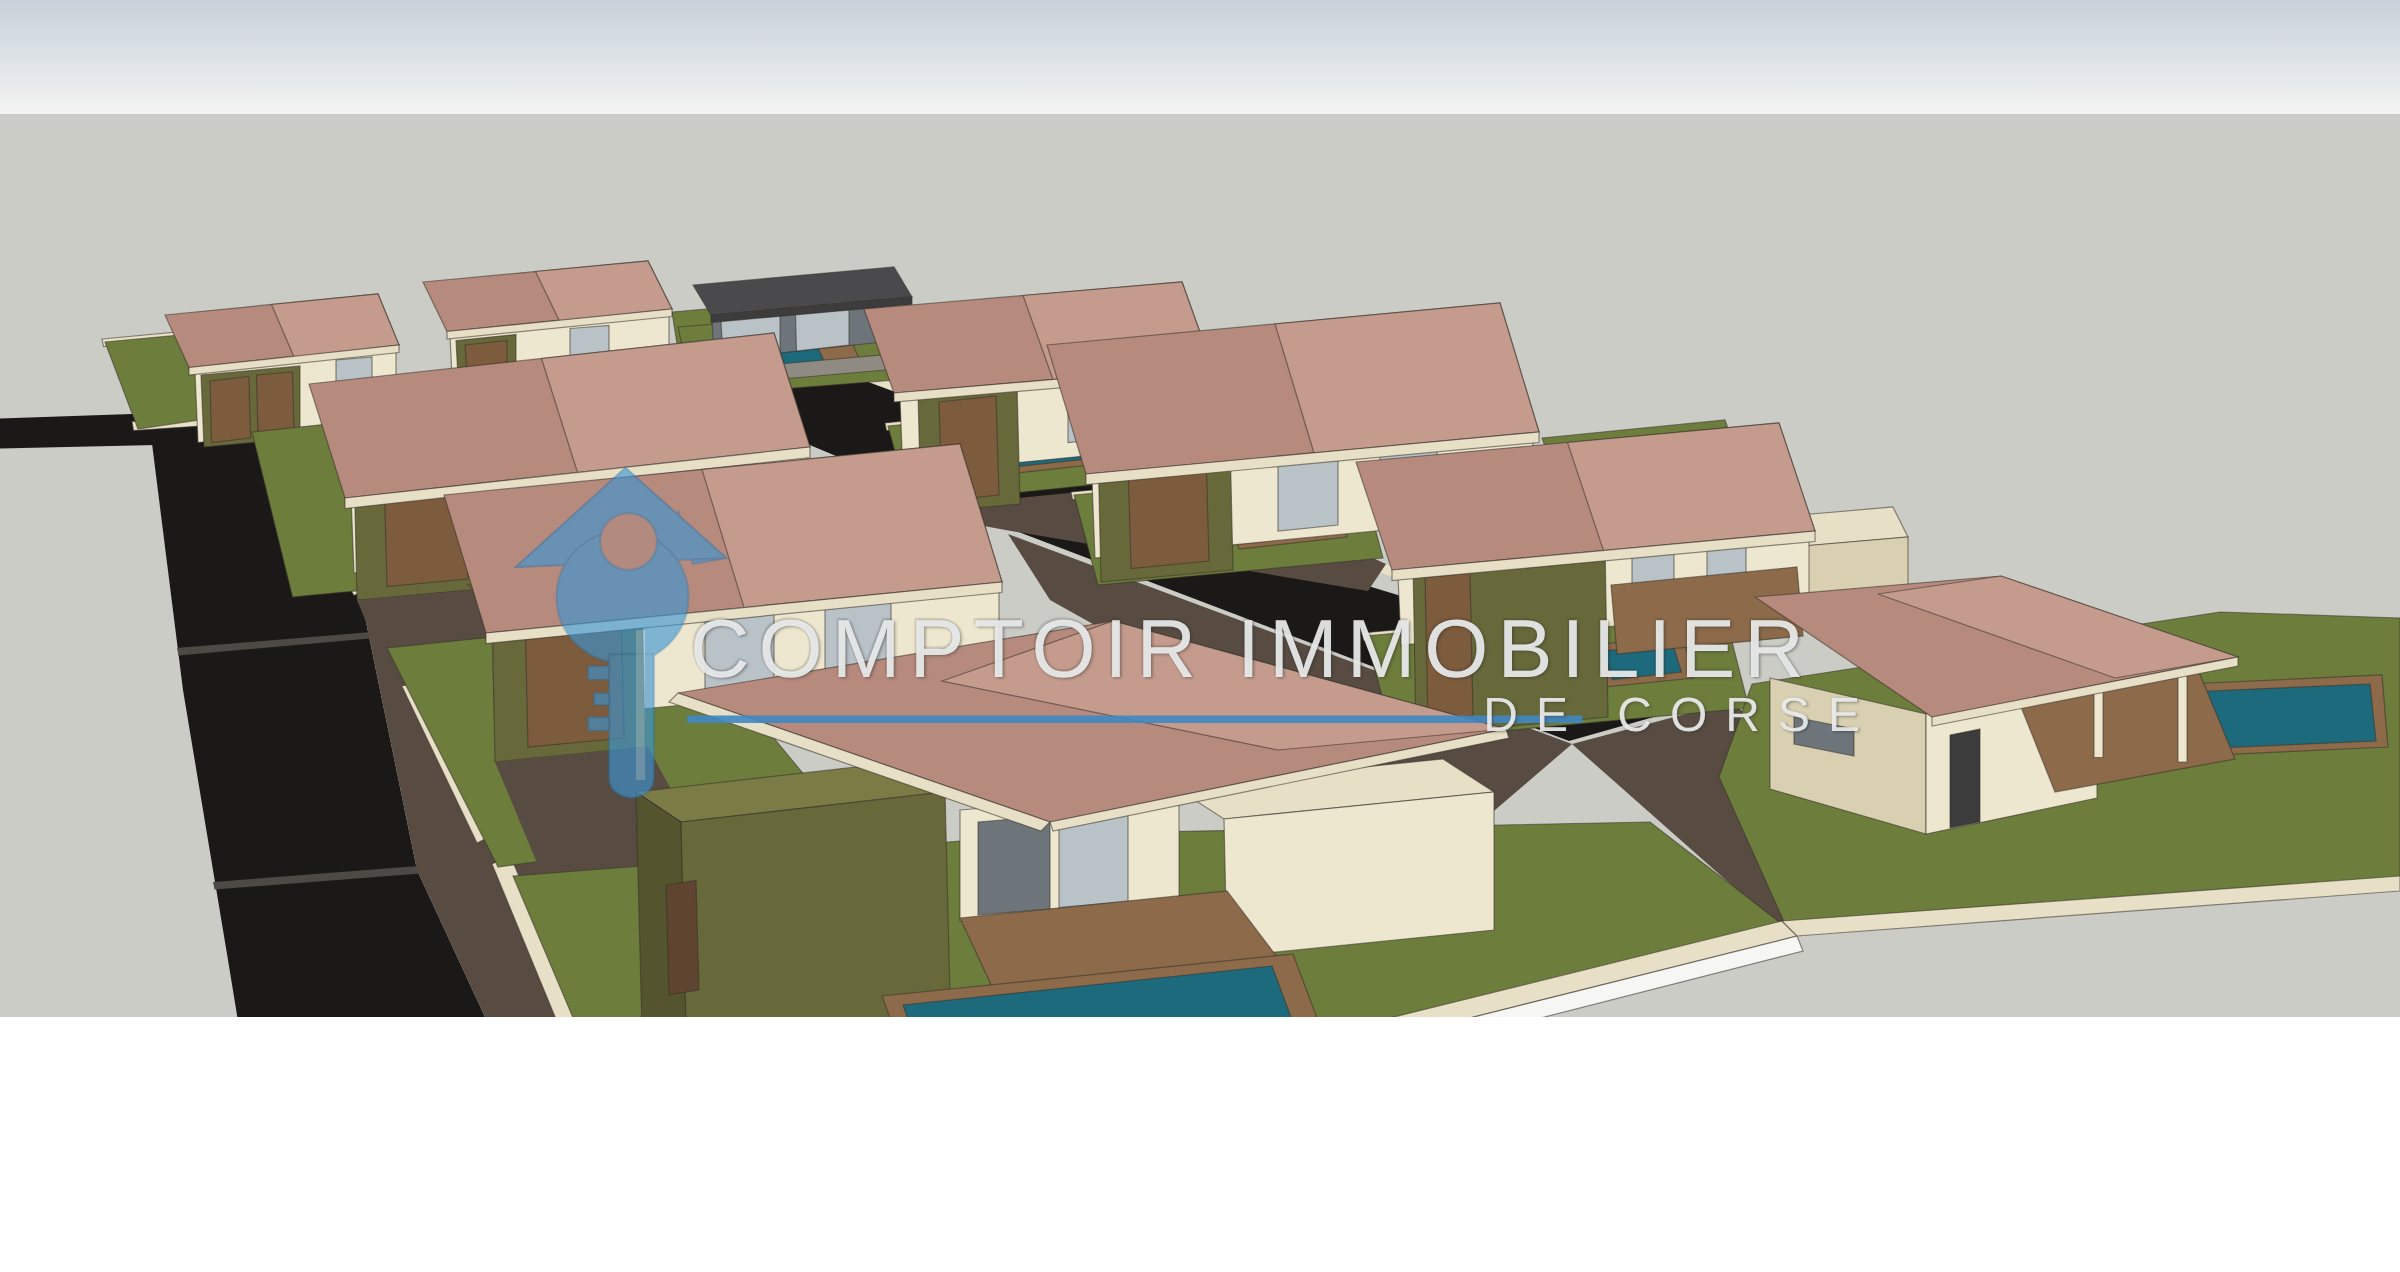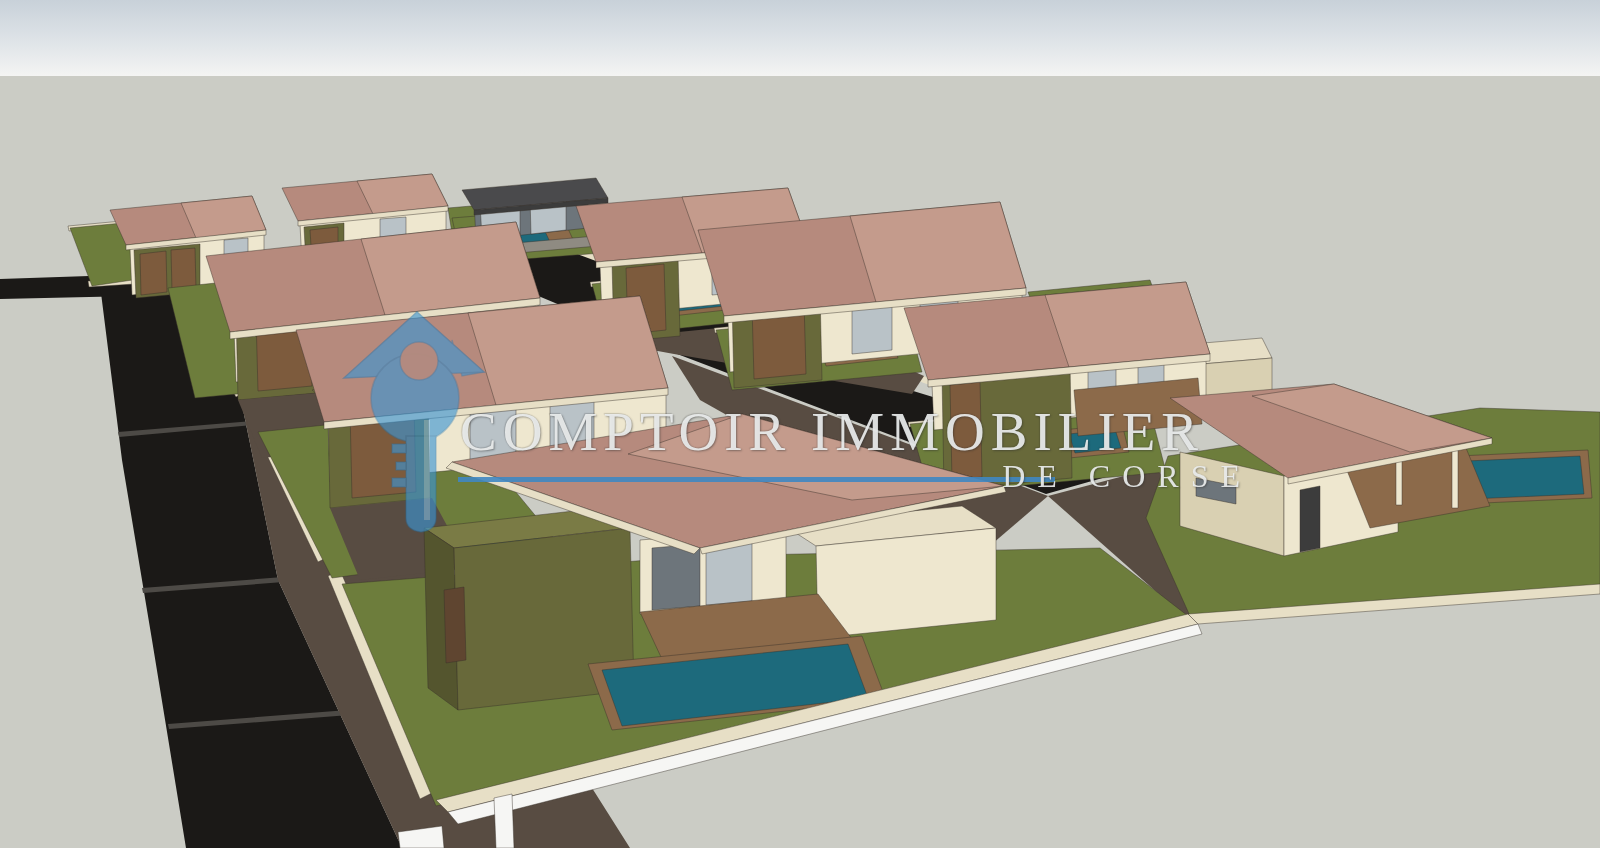--- a/index.html
+++ b/index.html
@@ -1,17 +1,17 @@
 <!DOCTYPE html>
 <html><head>
 <meta charset="utf-8">
 <style>
   html,body{margin:0;padding:0;background:#ffffff;}
-  #stage{position:relative;width:1600px;height:848px;overflow:hidden;background:#701a75;
-         font-family:Liberation Serif, serif;}
+  #stage{position:relative;width:1600px;height:678px;overflow:hidden;background:#701a75;
+         font-family:Liberation Sans, sans-serif;}
   #stage svg{position:absolute;left:0;top:0;}
   .wm-title{
     position:absolute;left:460px;top:400px;width:840px;
     font-size:55px;font-weight:400;letter-spacing:6px;white-space:nowrap;
     color:rgba(235,238,238,0.92);
     text-shadow:1px 1px 2px rgba(45,45,45,0.45), -1px -1px 1px rgba(45,45,45,0.18);
     pointer-events:none;
   }
   .wm-sub{
     position:absolute;right:348px;top:458px;

